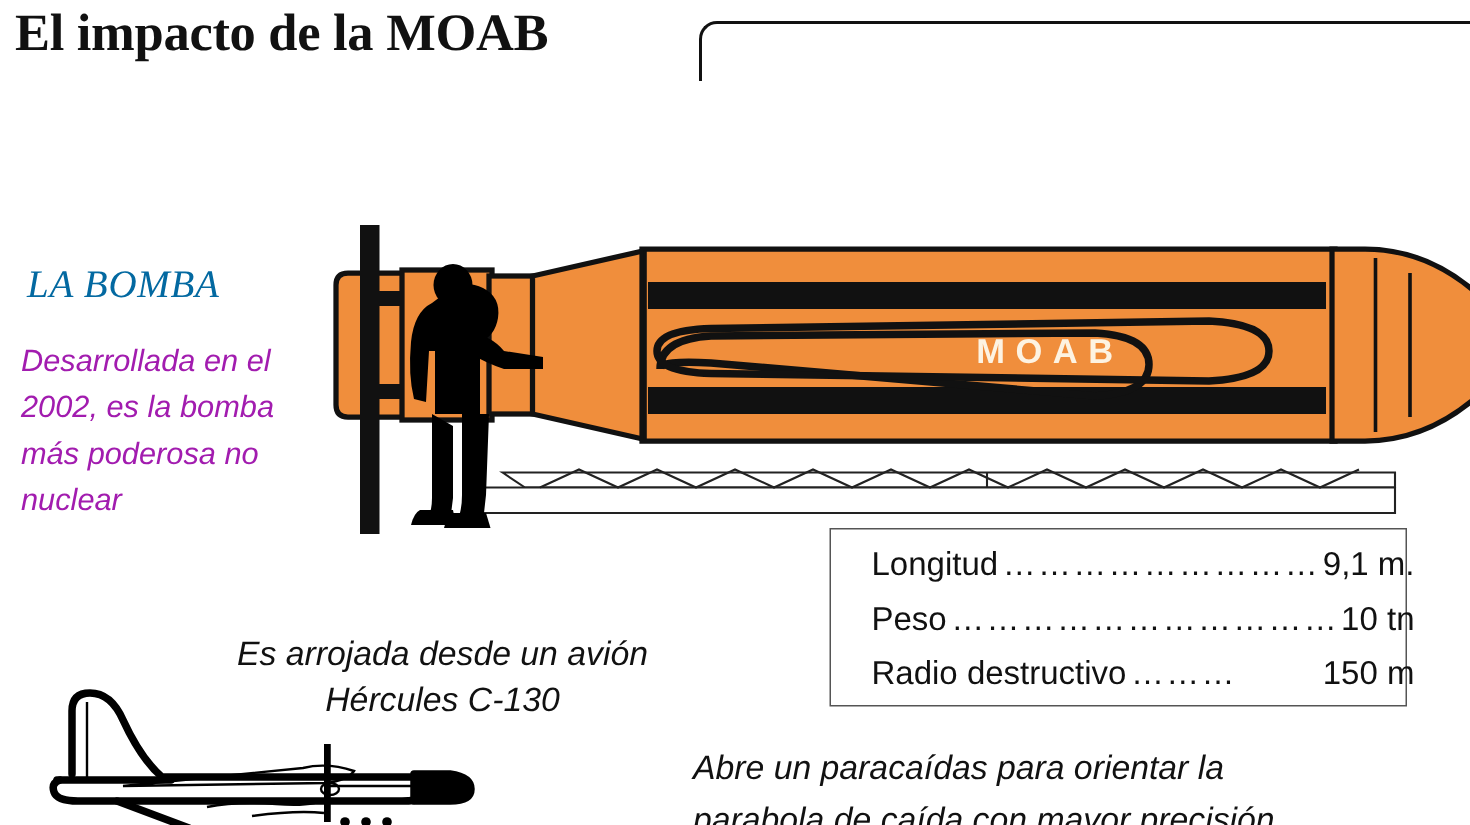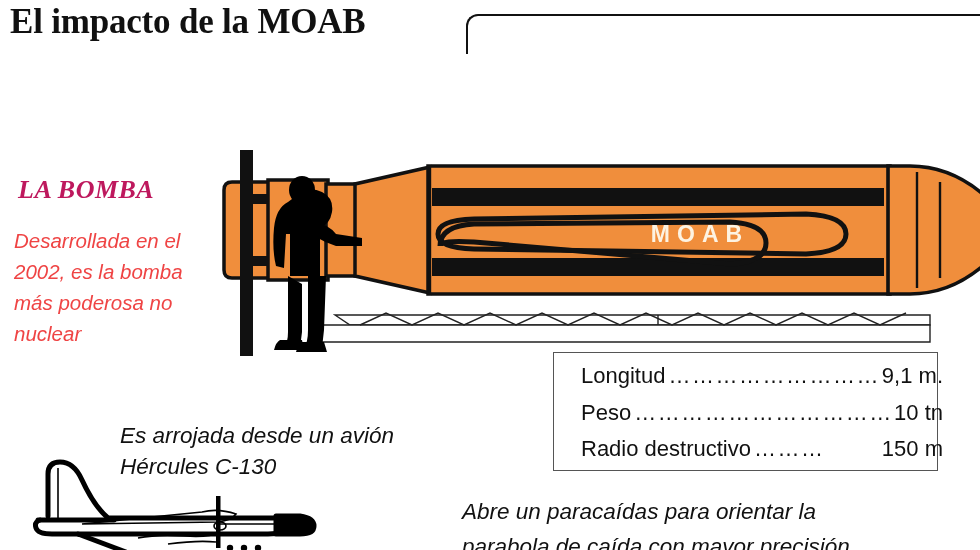--- a/index.html
+++ b/index.html
@@ -53,35 +53,35 @@
     white-space: nowrap;
   }
   .subtitle div { white-space: nowrap; }
 
   
   .bomba-heading {
     position: absolute;
     left: 18px;
     top: 175px;
     font-family: "Liberation Serif", serif;
-    font-weight: bold;
+    font-weight: normal;
     font-style: italic;
     font-size: 26px;
     letter-spacing: 0.5px;
-    color: #be185d;
+    color: #0369a1;
   }
   .bomba-desc {
     position: absolute;
     left: 14px;
     top: 225px;
     width: 185px;
     font-style: italic;
     font-size: 20.5px;
     line-height: 31px;
-    color: #ef4444;
+    color: #a21caf;
   }
 
   
   .bomb-svg {
     position: absolute;
     left: 210px;
     top: 150px;
   }
 
   
@@ -119,21 +119,21 @@
     color: #111111;
   }
   .spec-value { flex: 0 0 auto; text-align: center; }
 
   
   .plane-caption {
     position: absolute;
     left: 120px;
     top: 420px;
     width: 350px;
-    text-align: left;
+    text-align: center;
     font-style: italic;
     font-size: 22.5px;
     line-height: 31px;
     color: #111111;
     white-space: nowrap;
   }
   .plane-svg {
     position: absolute;
     left: 18px;
     top: 458px;

